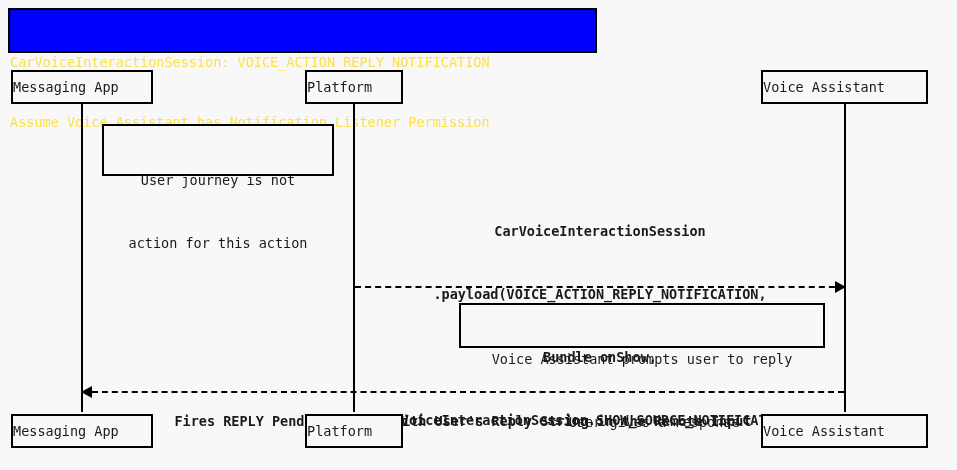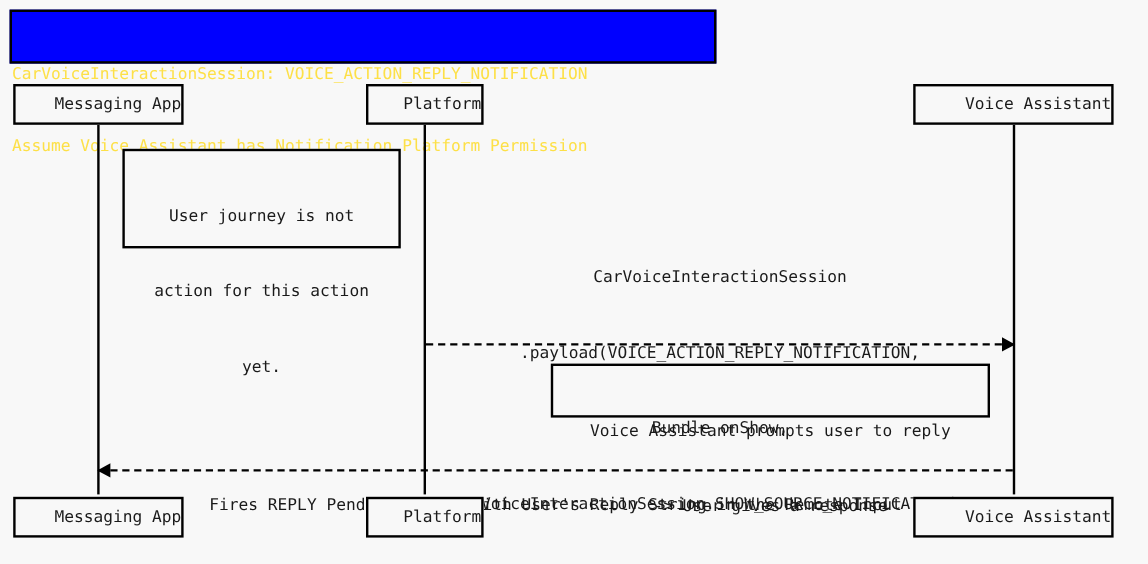--- a/index.html
+++ b/index.html
@@ -42,21 +42,21 @@
   }
 
   
   .participant {
     position: absolute;
     border: 2px solid #000000;
     background: #f8f8f8;
     box-sizing: border-box;
     height: 34px;
     line-height: 30px;
-    text-align: right;
+    text-align: left;
     font-size: 13.5px;
     color: #1a1a1a;
     white-space: pre;
   }
 
   
   .lifeline {
     position: absolute;
     width: 2px;
     background: #000000;
@@ -79,21 +79,21 @@
 
   
   .msg-label {
     position: absolute;
     text-align: center;
     font-size: 13.5px;
     line-height: 21px;
     color: #1a1a1a;
     white-space: pre;
   }
-  .msg-line { display: block; }
+  .msg-line { display: block; font-weight: bold; }
 
   
   .arrow-wrap {
     position: absolute;
     height: 12px;
   }
   .arrow-line {
     position: absolute;
     top: 5px;
     height: 0px;
@@ -117,35 +117,34 @@
     border-right: 11px solid #000000;
   }
 </style>
 </head>
 <body>
 
 <div id="diagram">
 
   <div class="title-banner">
     <span class="title-line">CarVoiceInteractionSession: VOICE_ACTION_REPLY_NOTIFICATION</span>
-    <span class="title-line">Assume Voice Assistant has Notification Platform Permission</span>
+    <span class="title-line">Assume Voice Assistant has Notification Listener Permission</span>
   </div>
 
   <div class="lifeline" style="left:81px; top:104px; height:308px;"></div>
   <div class="lifeline" style="left:353px; top:104px; height:308px;"></div>
   <div class="lifeline" style="left:844px; top:104px; height:308px;"></div>
 
   <div class="participant" style="left:11px; top:70px; width:142px;">Messaging App</div>
   <div class="participant" style="left:305px; top:70px; width:98px;">Platform</div>
   <div class="participant" style="left:761px; top:70px; width:167px;">Voice Assistant</div>
 
-  <div class="note" style="left:102px; top:124px; width:232px; height:83px;">
+  <div class="note" style="left:102px; top:124px; width:232px; height:52px;">
     <span class="note-line">User journey is not</span>
     <span class="note-line">action for this action</span>
-    <span class="note-line">yet.</span>
   </div>
 
   <div class="msg-label" style="left:356px; top:179px; width:488px;">
     <span class="msg-line">CarVoiceInteractionSession</span>
     <span class="msg-line">.payload(VOICE_ACTION_REPLY_NOTIFICATION,</span>
     <span class="msg-line">Bundle onShow,</span>
     <span class="msg-line">VoiceInteractionSession.SHOW_SOURCE_NOTIFICATION)</span>
   </div>
 
   <div class="arrow-wrap" style="left:355px; top:281px; width:490px;">

